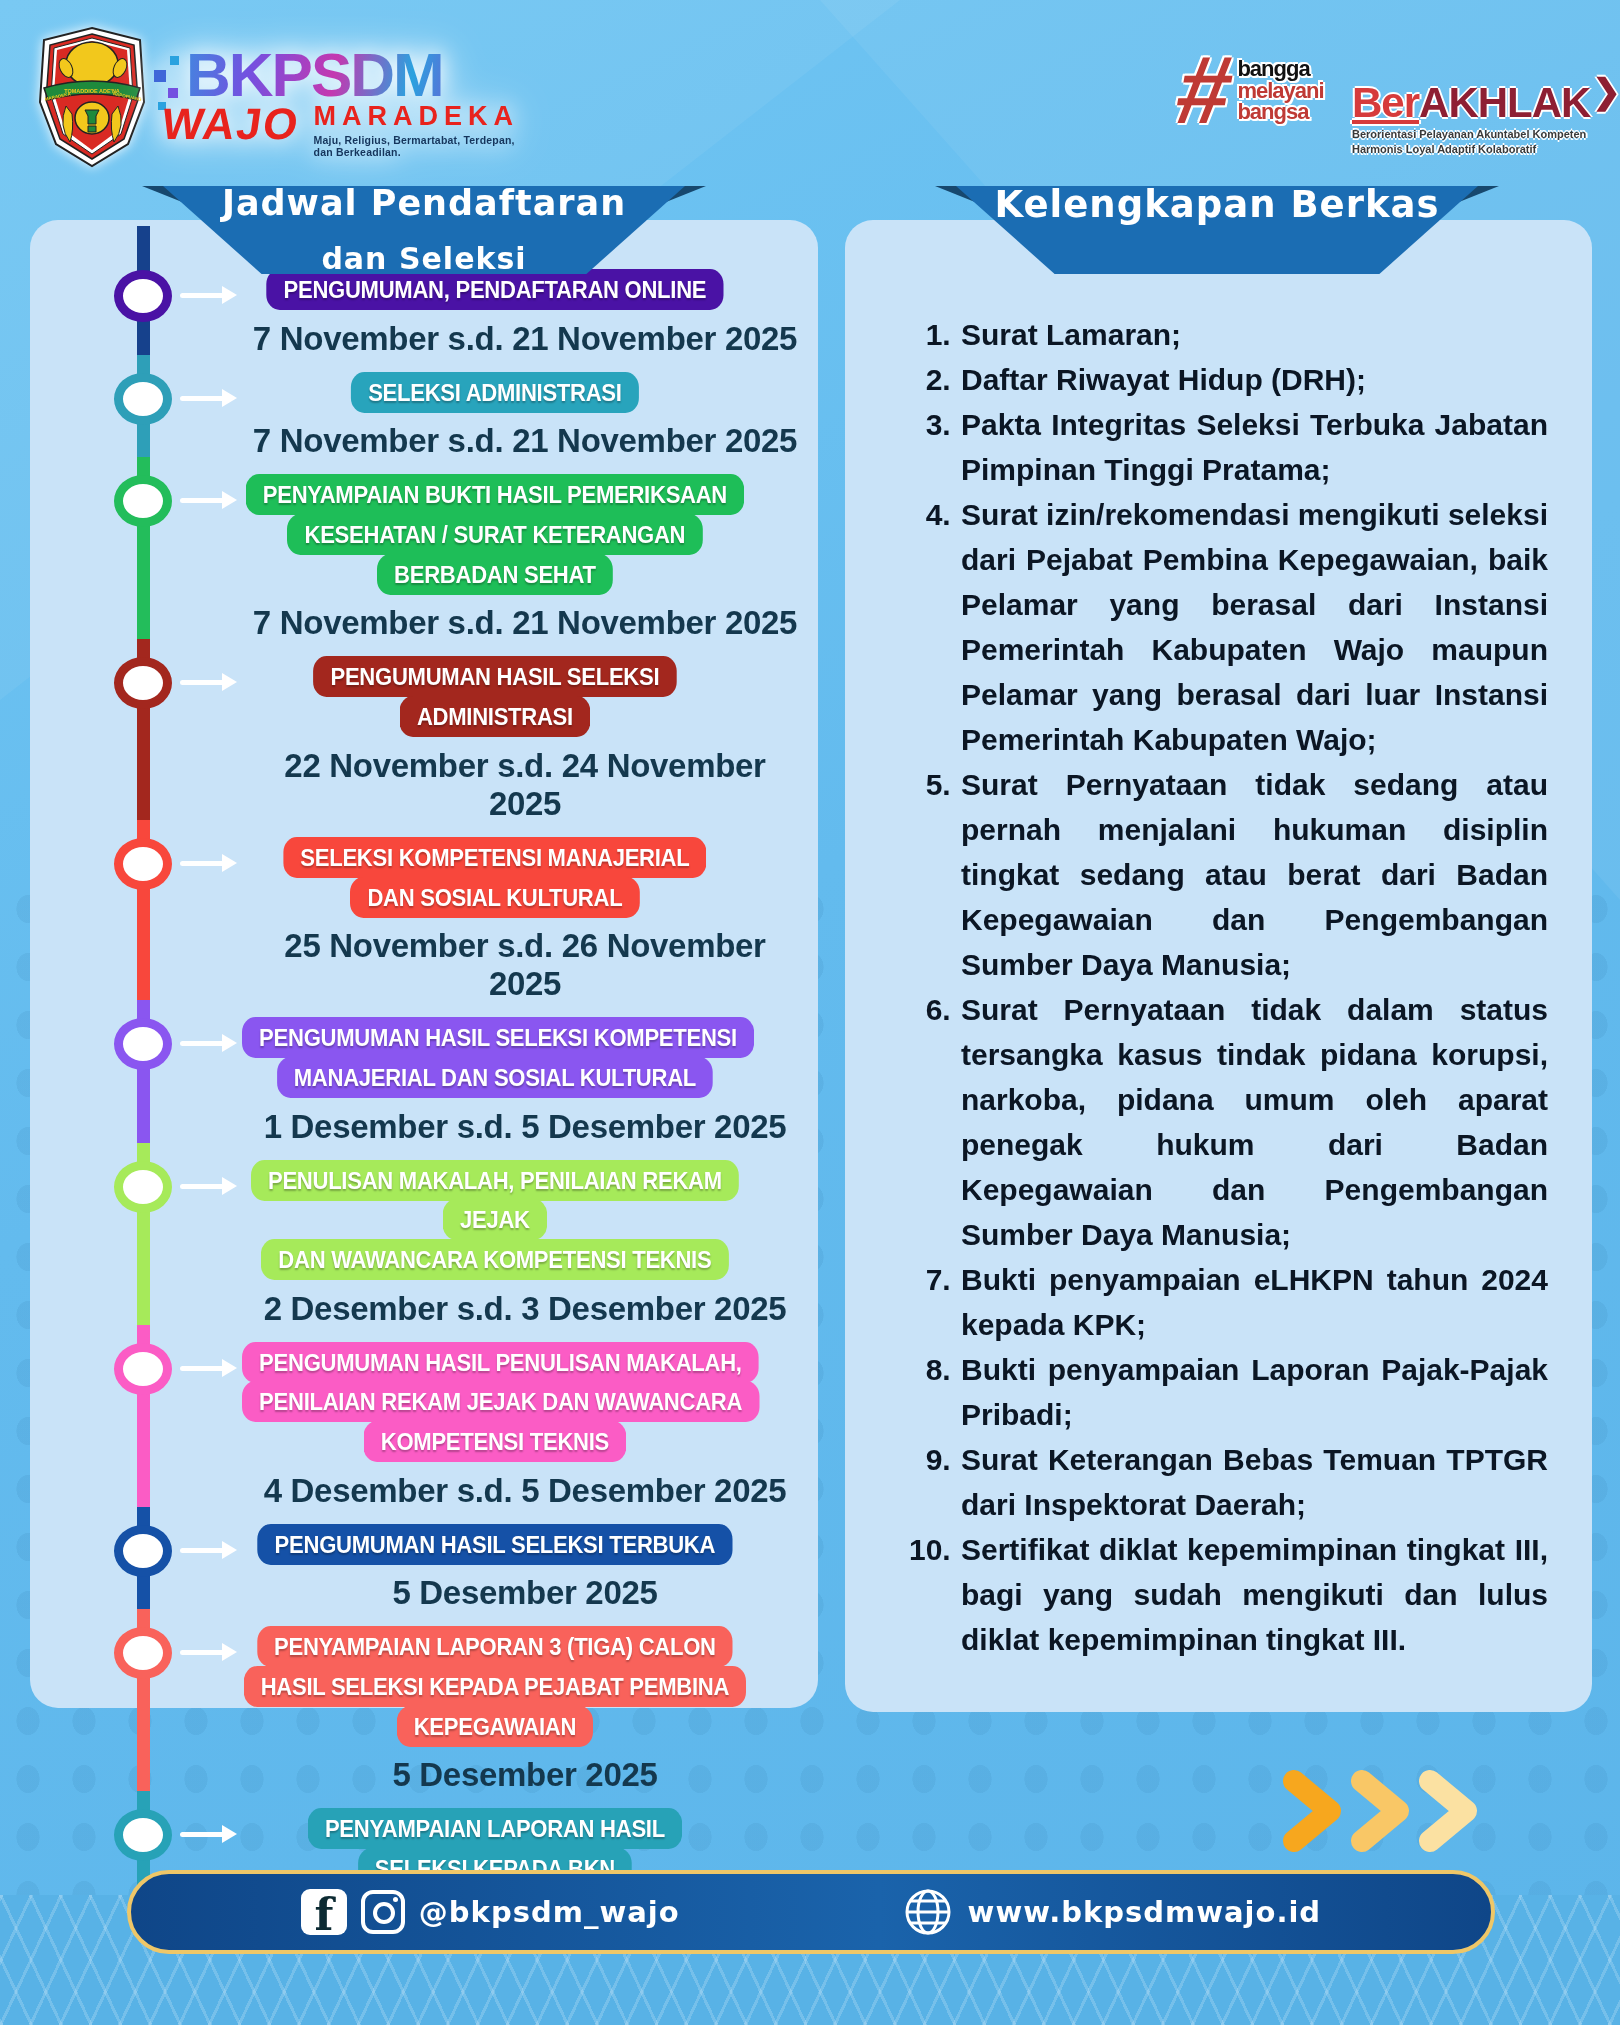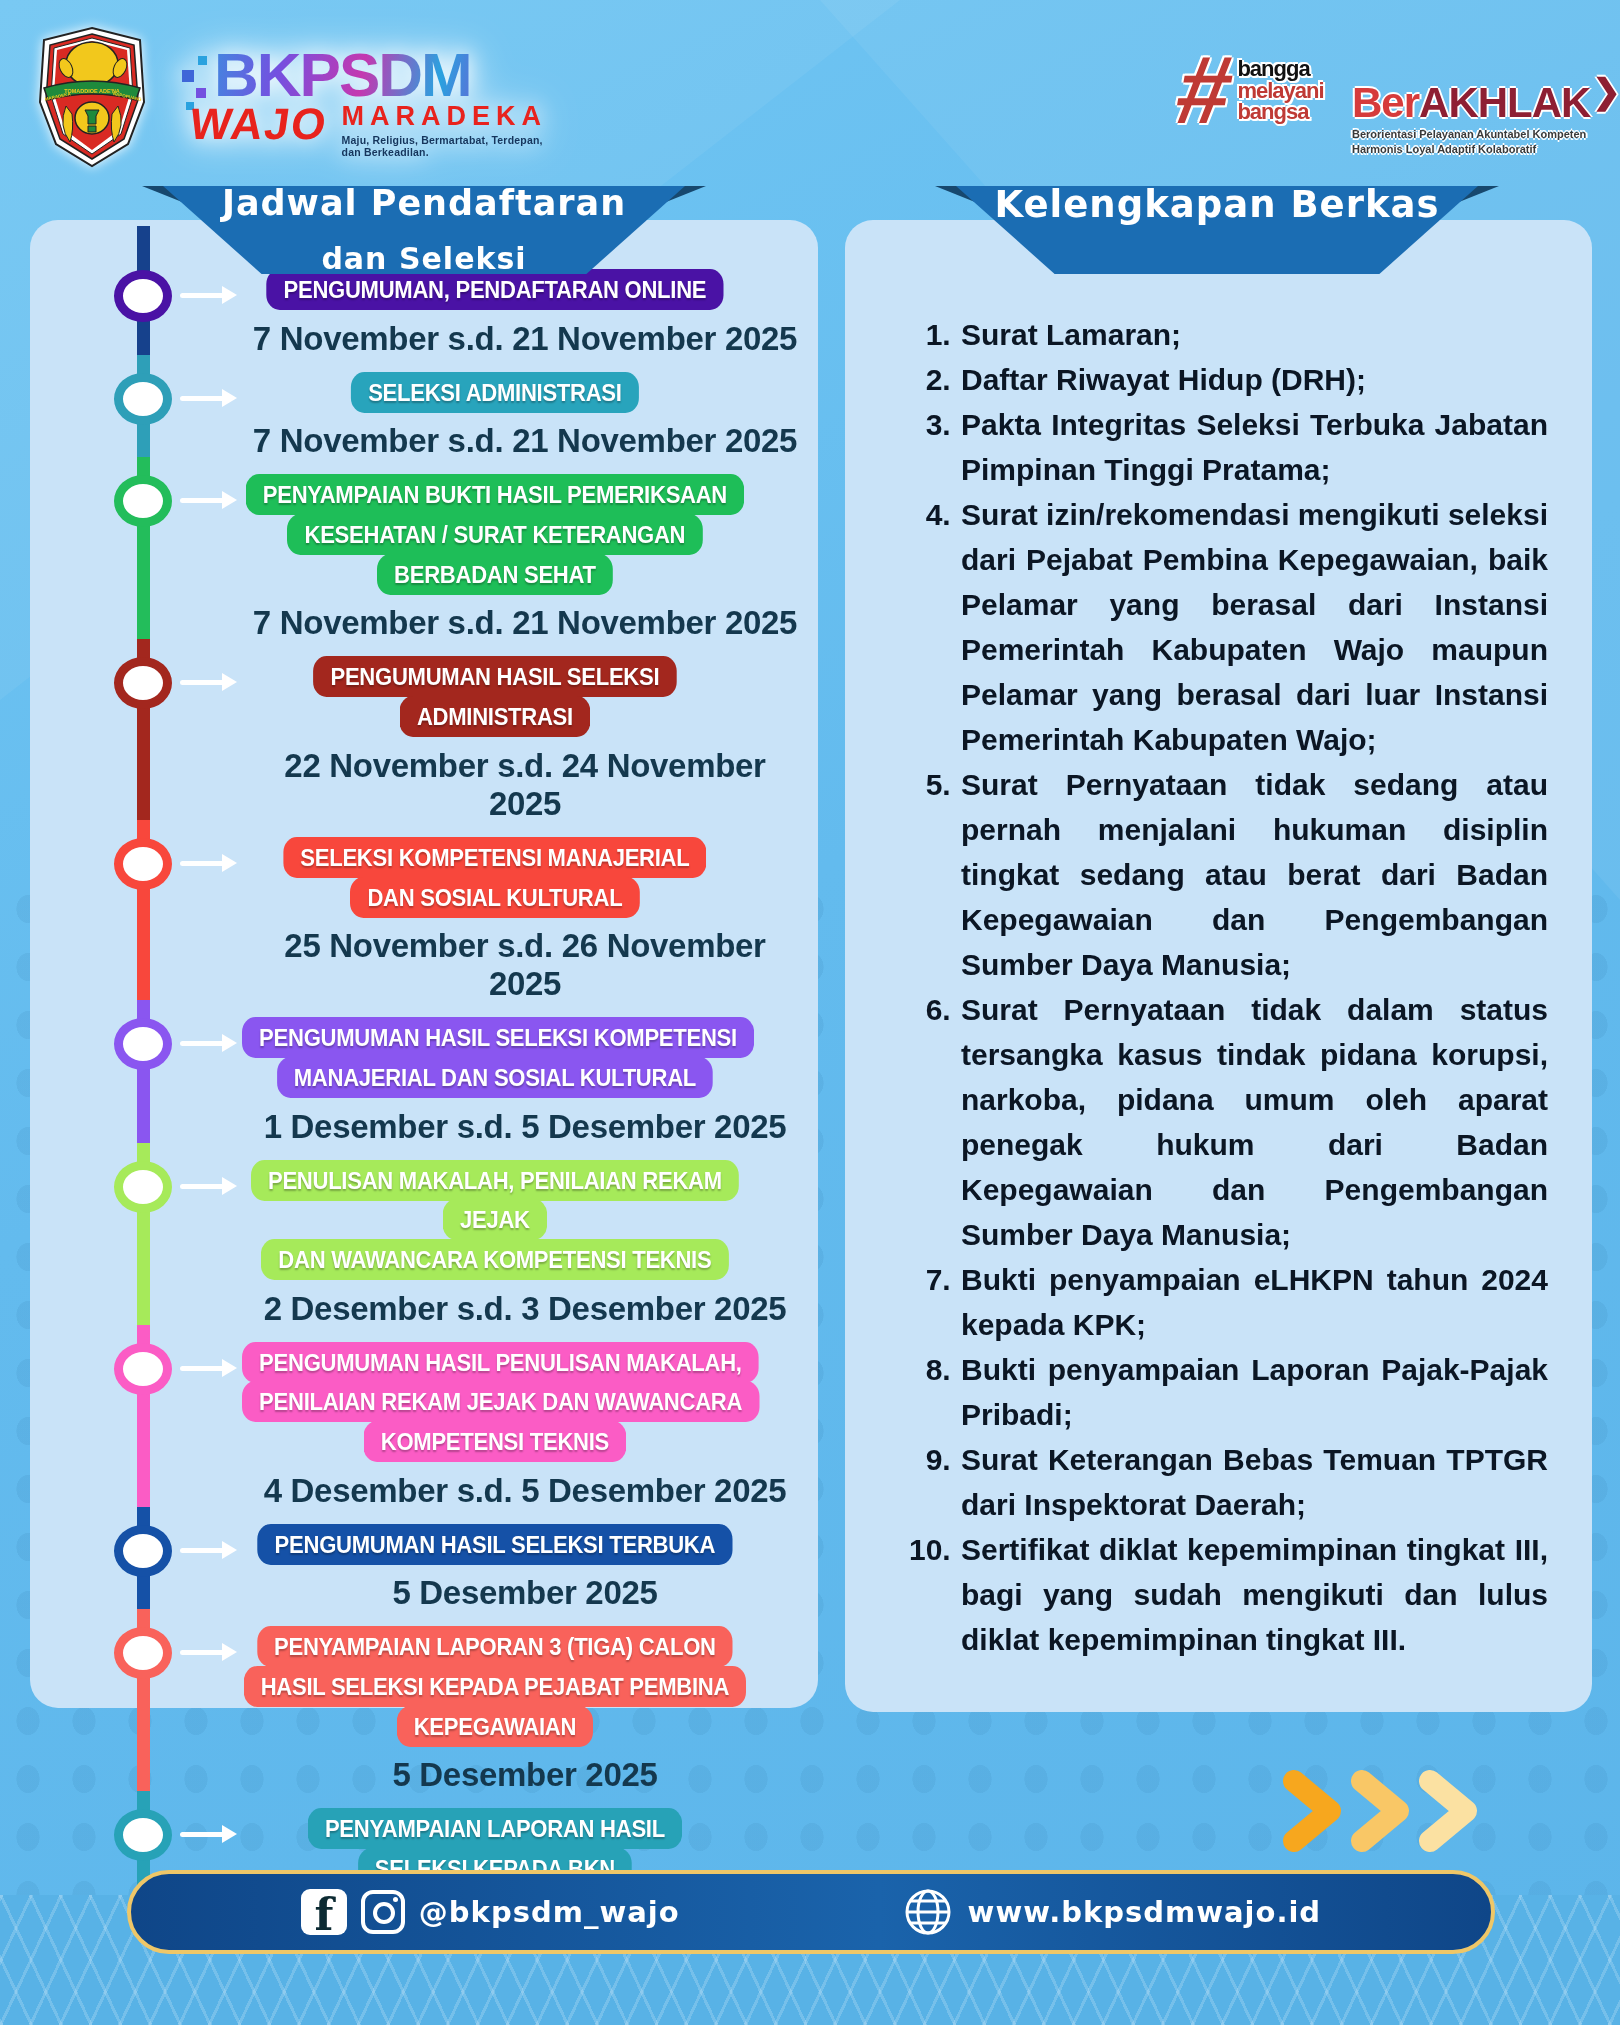--- a/index.html
+++ b/index.html
@@ -12,39 +12,39 @@
   .bg-tri.t2{right:0;top:0;width:800px;height:900px;clip-path:polygon(100% 0,100% 100%,0 0);}
   .bg-dots{position:absolute;left:0;right:0;top:880px;bottom:110px;
            background-image:radial-gradient(ellipse 19px 23px at 28px 29px,rgba(20,80,130,0.08) 0 60%,transparent 62%);
            background-size:56px 58px;}
   .bg-zigzag{position:absolute;left:0;right:0;bottom:0;height:130px;background:#58b2e6;}
   .bg-zigzag::before{content:"";position:absolute;inset:0;
      background:repeating-linear-gradient(115deg,rgba(255,255,255,0.18) 0 3px,transparent 3px 27px),
                 repeating-linear-gradient(65deg,rgba(255,255,255,0.18) 0 3px,transparent 3px 27px);}
   
   .crest{position:absolute;left:36px;top:26px;width:112px;height:142px;filter:drop-shadow(0 0 6px rgba(255,255,255,0.9));}
-  .bkpsdm{position:absolute;left:152px;top:44px;width:330px;filter:drop-shadow(0 0 10px rgba(255,255,255,0.95)) drop-shadow(0 0 18px rgba(255,255,255,0.8));margin-left:28px;}
+  .bkpsdm{position:absolute;left:152px;top:44px;width:330px;filter:drop-shadow(0 0 10px rgba(255,255,255,0.95)) drop-shadow(0 0 18px rgba(255,255,255,0.8));}
   .bkpsdm .word{font-weight:bold;font-size:62px;letter-spacing:-2px;line-height:1;
      background:linear-gradient(100deg,#2aa2df 0%,#7450e0 30%,#c438b0 55%,#2aa2df 78%,#8a3fd0 100%);
      -webkit-background-clip:text;background-clip:text;color:transparent;padding-left:34px;}
   .bkpsdm .px{position:absolute;background:#3f7fe0;}
   .bkpsdm .row2{display:flex;align-items:flex-start;margin-top:-4px;padding-left:10px;}
   .bkpsdm .wajo{color:#e8231d;font-weight:bold;font-size:44px;letter-spacing:2px;transform:skewX(-8deg);line-height:1;}
   .bkpsdm .mar-block{margin-left:14px;}
   .bkpsdm .maradeka{color:#e8231d;font-weight:bold;font-size:27px;letter-spacing:6px;line-height:1.1;}
   .bkpsdm .tagline{color:#15355c;font-weight:bold;font-size:10.5px;letter-spacing:0.2px;margin-top:2px;}
   .hashtag-logo{position:absolute;left:1178px;top:52px;display:flex;align-items:center;
      text-shadow:2px 0 0 #fff,-2px 0 0 #fff,0 2px 0 #fff,0 -2px 0 #fff,2px 2px 0 #fff,-2px -2px 0 #fff;}
   .hashtag-logo .hash{color:#bf3a35;font-size:96px;font-weight:900;line-height:0.8;transform:skewX(-10deg);margin-right:6px;}
   .hashtag-logo .words{font-weight:900;font-size:22px;line-height:0.98;letter-spacing:-1px;}
   .hashtag-logo .w1{color:#111111;}
   .hashtag-logo .w2,.hashtag-logo .w3{color:#bf3a35;}
   .berakhlak{position:absolute;left:1352px;top:74px;text-shadow:2px 0 0 #fff,-2px 0 0 #fff,0 2px 0 #fff,0 -2px 0 #fff;}
   .berakhlak .title{font-weight:900;font-size:42px;line-height:1;letter-spacing:-1px;white-space:nowrap;}
-  .berakhlak .ber{color:#d63b3b;}
+  .berakhlak .ber{color:#d63b3b;text-decoration:underline;}
   .berakhlak .akhlak{color:#8e1f33;}
   .berakhlak .chev{color:#8e1f33;font-size:34px;font-weight:900;vertical-align:14px;margin-left:2px;}
   .berakhlak .sub{font-size:11px;font-weight:bold;color:#3a3a3a;line-height:1.35;margin-top:3px;white-space:nowrap;}
   
   .panel{position:absolute;background:var(--panel,#c9e3f8);border-radius:28px;}
   .panel.left{left:30px;top:220px;width:788px;height:1488px;}
   .panel.right{left:845px;top:220px;width:747px;height:1492px;}
   .banner{position:absolute;width:580px;height:88px;z-index:3;}
   .banner .fold{position:absolute;top:0;width:140px;height:56px;background:var(--banner-fold,#17486e);}
   .banner .fold.l{left:8px;clip-path:polygon(0 0,100% 0,100% 100%);}

